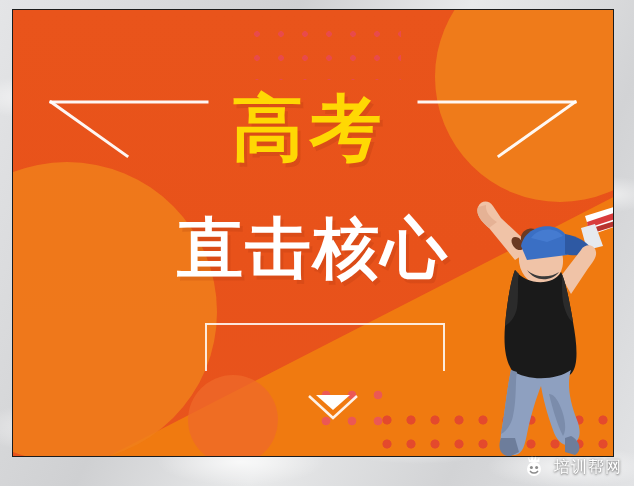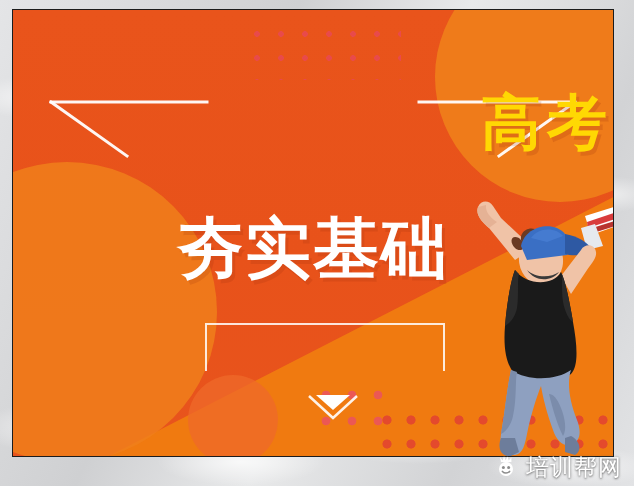--- a/index.html
+++ b/index.html
@@ -111,23 +111,23 @@
   }
 
   
   .bracket { overflow: visible; }
   .bracket-left  { left: 36px;  top: 84px;  width: 160px; height: 66px; }
   .bracket-right { right: 36px; top: 84px;  width: 160px; height: 66px; }
   .bracket svg { display: block; width: 100%; height: 100%; }
 
   
   .title-main {
-    left: 0; right: 0; top: 82px;
-    text-align: right;
-    font-size: 60px;
+    left: 0; right: 7px; top: 82px;
+    text-align: center;
+    font-size: 72px;
     line-height: 1;
     font-weight: bold;
     color: #ffd803;
     letter-spacing: 6px;
     text-shadow: 3px 4px 0 rgba(150,45,10,.18);
     font-family: "DejaVu Sans", "Liberation Sans", sans-serif;
   }
   .title-sub {
     left: 0; right: 0; top: 206px;
     text-align: center;
@@ -171,21 +171,21 @@
     position: absolute;
     right: 8px; bottom: 4px;
     display: flex;
     align-items: center;
     gap: 7px;
     height: 30px;
     padding: 0 4px;
   }
   .watermark .wm-icon { width: 24px; height: 24px; display: block; }
   .watermark .wm-text {
-    font-size: 23px;
+    font-size: 16px;
     color: #ffffff;
     letter-spacing: 1px;
     text-shadow: 0 1px 2px rgba(60,60,60,.55), 0 0 3px rgba(90,90,90,.6);
     font-family: "DejaVu Sans", "Liberation Sans", sans-serif;
     white-space: nowrap;
   }
 </style>
 </head>
 <body>
 
@@ -213,21 +213,21 @@
 
     <div class="layer bracket bracket-right">
       <svg viewBox="0 0 160 66" xmlns="http://www.w3.org/2000/svg">
         <path d="M158 8 H2" stroke="#ffffff" stroke-width="3" fill="none" stroke-linecap="square" opacity=".95"></path>
         <path d="M158 8 L82 62" stroke="#ffffff" stroke-width="3" fill="none" stroke-linecap="square" opacity=".95"></path>
       </svg>
     </div>
 
     <div class="layer title-main">高考</div>
 
-    <div class="layer title-sub">夯实基础</div>
+    <div class="layer title-sub">直击核心</div>
 
     <div class="layer tagline-box"></div>
 
     <div class="layer arrow">
       <svg viewBox="0 0 60 36" xmlns="http://www.w3.org/2000/svg">
         <path d="M6 4 L30 26 L54 4" stroke="#ffffff" stroke-width="2.5" fill="none" opacity=".9"></path>
         <path d="M13 3 L30 18 L47 3 Z" fill="#ffffff"></path>
       </svg>
     </div>
 

